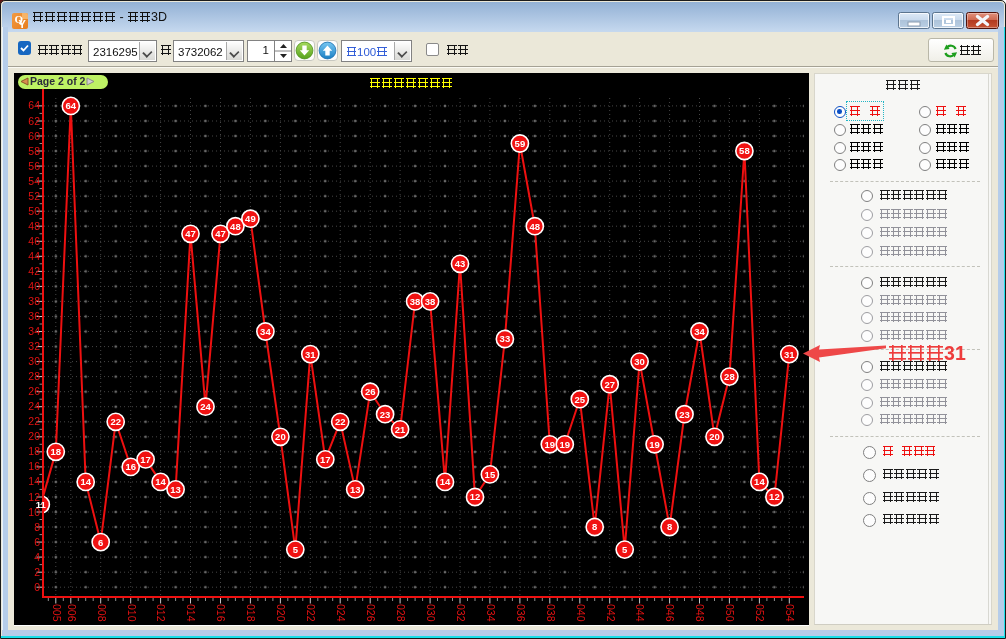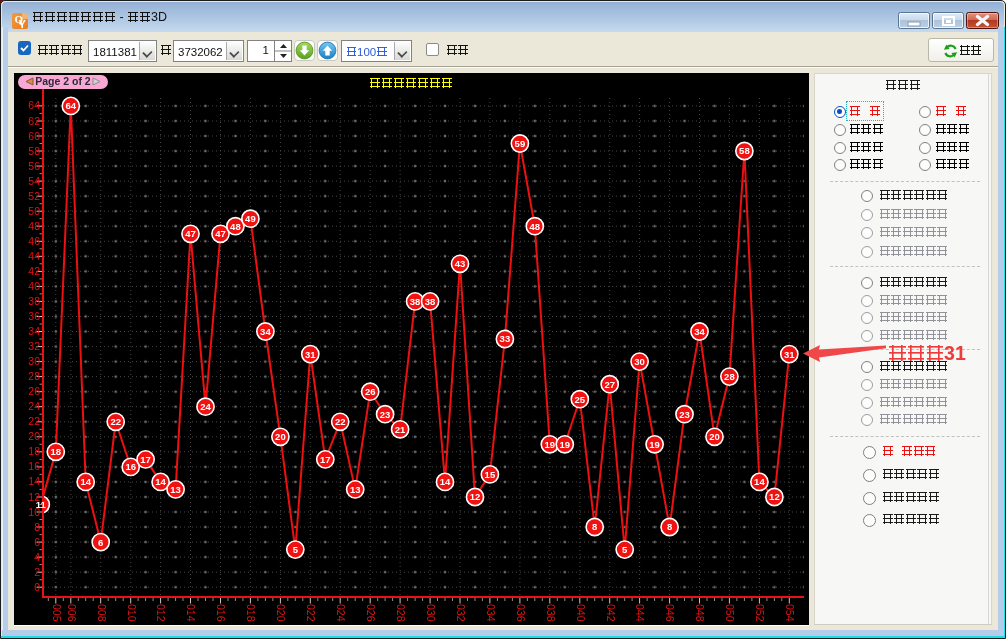--- a/index.html
+++ b/index.html
@@ -19,21 +19,21 @@
 #bmin{left:896px;width:32px} #bmax{left:930px;width:32px}
 #bcls{left:964px;width:33px;background:linear-gradient(#e0907c 0%,#cf6a52 45%,#b33a20 50%,#c55233 100%);border:1px solid #4f120a;box-shadow:inset 0 0 0 1px rgba(255,255,255,.35)}
 #tbar{position:absolute;left:7px;right:7px;top:31px;height:35px;background:#ebe8d9;border-bottom:1px solid #a5a295;box-shadow:0 1px 0 #fbfaf3}
 .combo{position:absolute;top:39px;height:22px;background:#fff;border:1px solid #828282;font-size:11.5px;color:#111}
 .combo .tx{position:absolute;left:4px;top:4.5px}
 .combo .ar{position:absolute;right:1px;top:1px;bottom:1px;width:16px;background:linear-gradient(#fdfdfd,#d9d9d5);border-left:1px solid #a9a9a9}
 .combo .ar:after{content:"";position:absolute;left:4px;top:7px;width:6px;height:6px;border-left:2px solid #4a4a4a;border-bottom:2px solid #4a4a4a;transform:rotate(-45deg) scale(1,.8);transform-origin:40% 60%}
 .cjk{font-size:12px;color:#141414}
 #refresh{position:absolute;left:927px;top:36.5px;width:66px;height:24px;background:linear-gradient(#ffffff,#f0efe8);border:1px solid #b9b7a8;border-radius:3px}
 #chart{position:absolute;left:13px;top:72px;width:795px;height:553px;background:#000;border-bottom:1px solid #fff}
-#pill{position:absolute;left:4px;top:2px;width:90px;height:13.5px;background:#f9a8d4;border-radius:7px;font-size:10.5px;font-weight:bold;color:#2a2a3a;line-height:13px;text-align:center}
+#pill{position:absolute;left:4px;top:2px;width:90px;height:13.5px;background:#bef264;border-radius:7px;font-size:10.5px;font-weight:bold;color:#2a2a3a;line-height:13px;}
 #ctitle{position:absolute;left:355px;top:3px;font-size:12.5px;color:#ffff00}
 #panel{position:absolute;left:813px;top:72px;width:178px;height:552px;background:#f7f7f5;border:1px solid #d8d6cb;border-bottom-color:#cfcdc2}
 .pl{position:absolute;font-size:12px;white-space:nowrap}
 .pt{position:absolute;font-size:12.5px}
 .r,.rg,.rsel{position:absolute;border-radius:50%;background:#fdfdfd}
 .r{border:1px solid #808080}
 .rg{border:1px solid #9d9da1}
 .rsel{border:1.6px solid #0b4fc4}
 .rsel:after{content:"";position:absolute;left:2.2px;top:2.2px;width:4.6px;height:4.6px;border-radius:50%;background:#0b4fc4}
 .focusbox{outline:1px dotted #22b5c5;outline-offset:2px}
@@ -59,21 +59,21 @@
           <path d="M10.5 3.5 L20.5 11.5 M20.5 3.5 L10.5 11.5" stroke="#f3f6fa" stroke-width="3.4" stroke-linecap="round"></path>
         </svg></div>
  </div>
  <div id="tbar"></div>
  <div style="position:absolute;left:17px;top:40px;width:13px;height:14px;background:#1667c1;border-radius:3px">
    <svg width="13" height="14">
         <path d="M3 7 L5.5 9.5 L10 4.5" stroke="#fff" stroke-width="1.8" fill="none"></path>
       </svg></div>
  <div class="cjk" style="position:absolute;left:36px;top:42px"><i class="z"></i><i class="z"></i><i class="z"></i><i class="z"></i></div>
  <div class="combo" style="left:87px;width:69px">
-      <span class="tx">1811381</span>
+      <span class="tx">2316295</span>
       <span class="ar"></span>
     </div>
  <div class="cjk" style="position:absolute;left:159px;top:42px"><i class="z"></i></div>
  <div class="combo" style="left:172px;width:71px">
       <span class="tx">3732062</span>
       <span class="ar"></span>
     </div>
  <div class="combo" style="left:246px;width:45px">
       <span style="position:absolute;right:22px;top:3px">1</span>
    <span style="position:absolute;right:0;top:0;bottom:0;width:17px;border-left:1px solid #828282">

